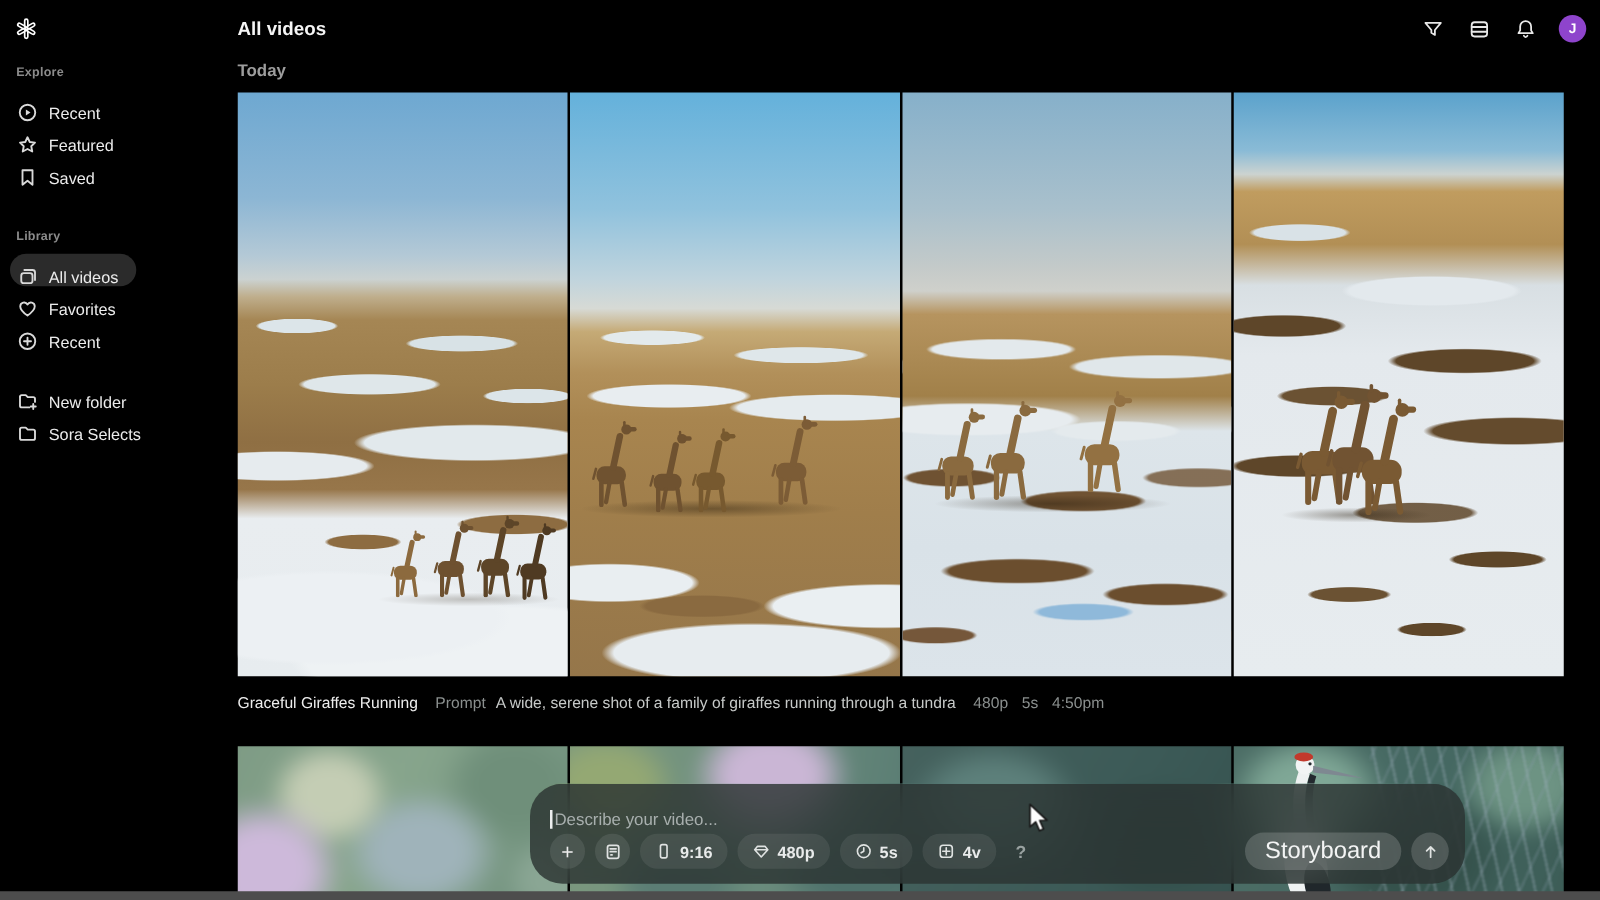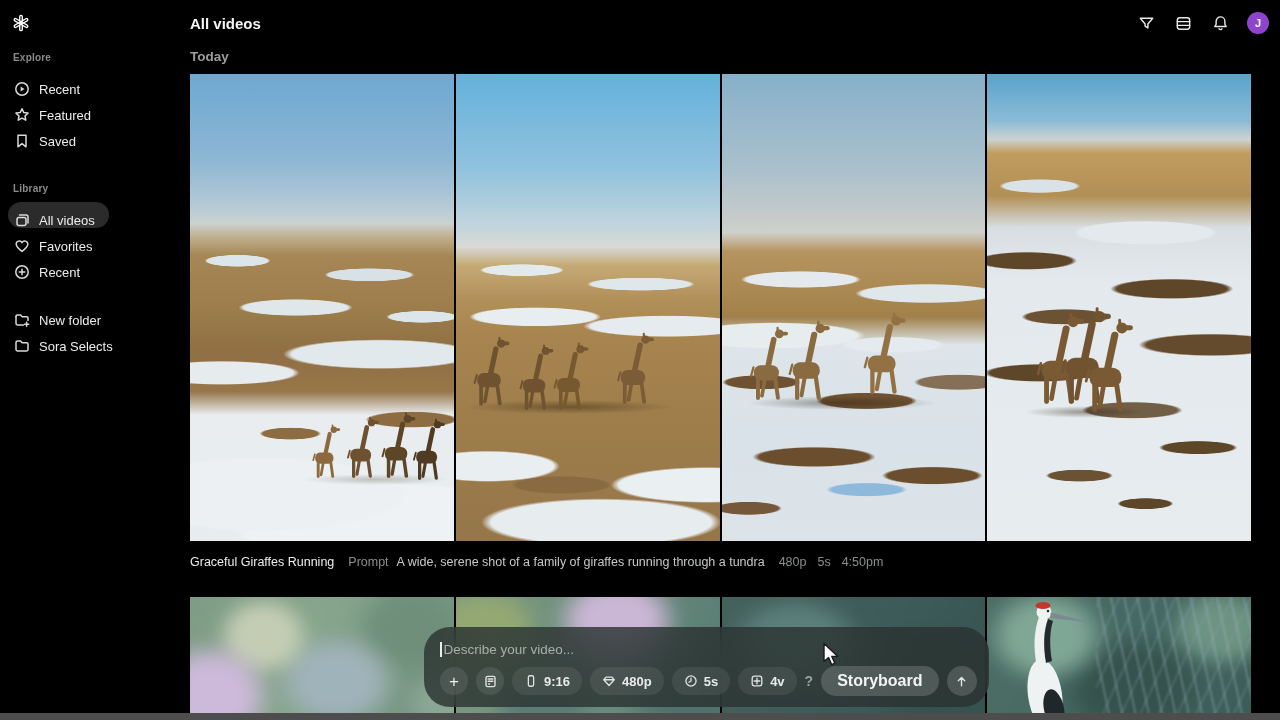--- a/index.html
+++ b/index.html
@@ -118,39 +118,39 @@
   .crane { position:absolute; left:0; top:0; }
 
   
   .meta { position:absolute; left:190px; top:555px; width:1061px; display:flex; align-items:baseline; font-size:12.5px; z-index:6; white-space:nowrap; }
   .m-title { color:#ededed; font-weight:400; margin-right:14px; }
   .m-label { color:#8a8f8e; margin-right:8px; }
   .m-prompt { color:#c6c9c8; margin-right:14px; }
   .m-dim { color:#8a8f8e; margin-right:11px; }
 
   
-  .composer { position:absolute; left:424px; top:627px; width:565px; height:80px; border-radius:26px;
+  .composer { position:absolute; left:424px; top:627px; width:748px; height:80px; border-radius:26px;
     background:rgba(42,50,49,.80); backdrop-filter:blur(18px) saturate(1.1); -webkit-backdrop-filter:blur(18px);
-    z-index:20; padding:11px 13px 11px 16px; display:flex; flex-direction:column; justify-content:space-between; }
+    z-index:20; padding:11px 13px 11px 16px; display:flex; flex-direction:column; justify-content:flex-end; }
   .prompt-row { display:flex; align-items:center; height:22px; }
   .caret { width:1.5px; height:15px; background:#eceeee; margin-right:2px; }
   .prompt-input { flex:1; background:transparent; border:none; outline:none; color:#e9ebeb; font-size:13.5px;
                   font-family:inherit; caret-color:transparent; }
   .prompt-input::placeholder { color:#a8afae; }
   .controls { display:flex; align-items:center; gap:8px; }
   .cbtn { height:28px; min-width:28px; border-radius:14px; background:rgba(255,255,255,.09); border:none;
           display:flex; align-items:center; justify-content:center; color:#ececec; cursor:pointer; }
   .plus { font-size:17px; font-weight:500; line-height:1; }
   .chip { height:28px; padding:0 12px; gap:6px; border-radius:14px; background:rgba(255,255,255,.08); border:none;
           display:flex; align-items:center; color:#e9ebeb; font-size:13px; font-weight:600; font-family:inherit; cursor:pointer; }
   svg.c { stroke:#dfe2e1; fill:none; stroke-width:1.5; stroke-linecap:round; stroke-linejoin:round; }
   .help { background:transparent; color:#9aa2a1; font-size:14px; font-weight:700; border:none; width:24px; cursor:pointer; }
   .right-cluster { margin-left:auto; display:flex; align-items:center; gap:8px; }
   .storyboard { height:30px; padding:0 16px; border-radius:15px; background:rgba(255,255,255,.17); color:#f3f4f4;
-                font-size:16px; font-weight:700; border:none; font-family:inherit; cursor:pointer; }
+                font-size:19px; font-weight:400; border:none; font-family:inherit; cursor:pointer; }
   .submit { width:30px; height:30px; border-radius:50%; background:rgba(255,255,255,.16); border:none;
             display:flex; align-items:center; justify-content:center; cursor:pointer; }
 
   .bottom-bar { position:absolute; left:0; top:713px; width:1280px; height:7px; background:#4d4d4d; z-index:30; }
   .cursor { position:absolute; left:822px; top:642px; z-index:60; pointer-events:none; }
 </style>
 </head>
 <body>
 
 <div class="screen">

